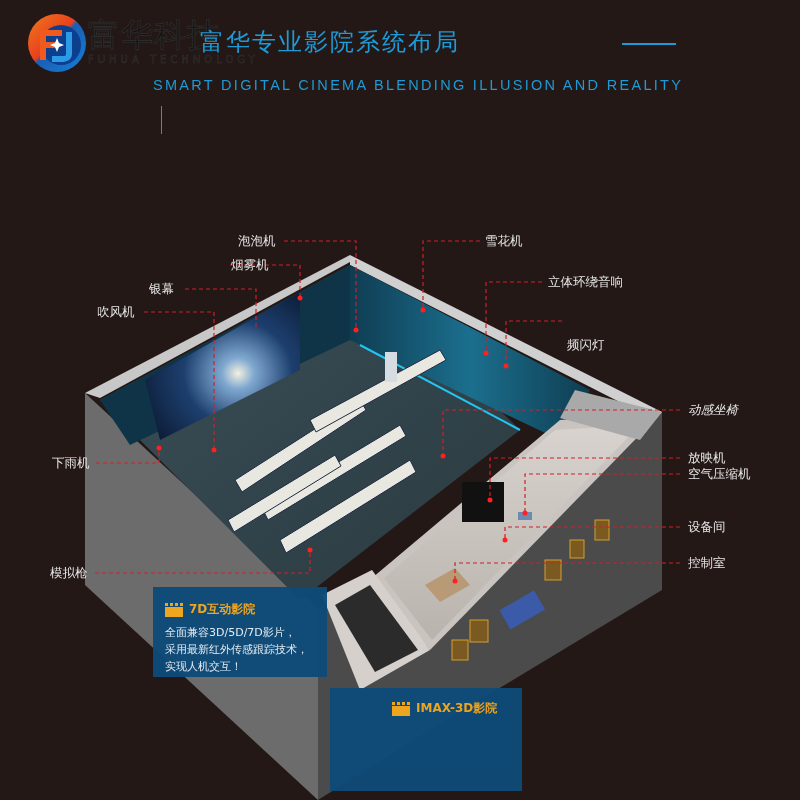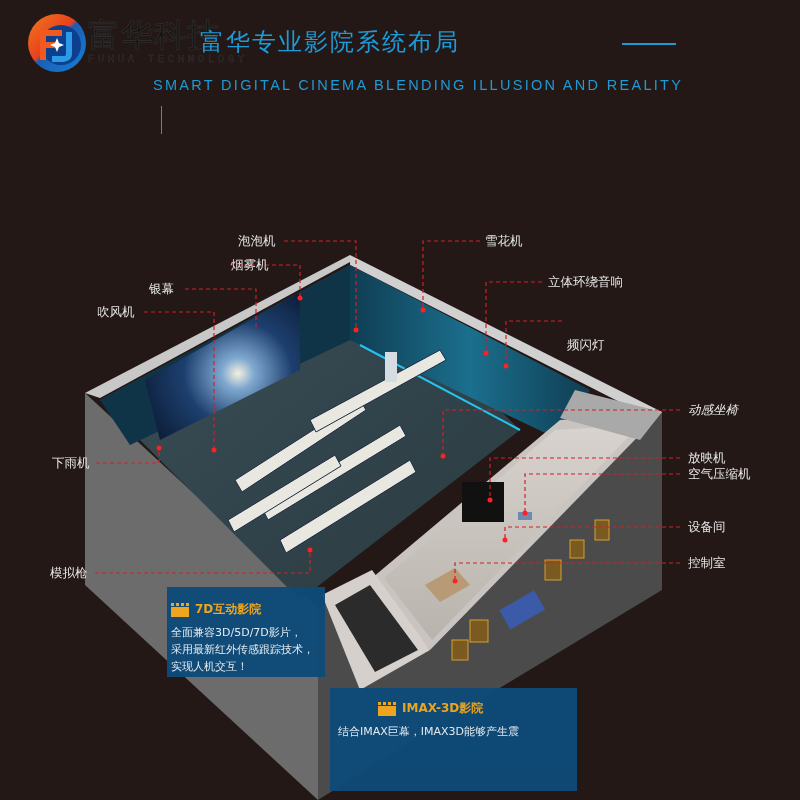--- a/index.html
+++ b/index.html
@@ -8,21 +8,21 @@
     background:#231816;
     font-family:"DejaVu Sans","Liberation Sans",sans-serif;
     color:#e8e8e8;
   }
   .abs { position:absolute; }
   
   .logo-wrap { left:26px; top:12px; width:200px; height:62px; }
   .logo-cn { left:88px; top:14px; font-size:32px; letter-spacing:1px; color:#1a1210;
     -webkit-text-stroke:1px #2b2b2b; font-family:"DejaVu Sans",sans-serif; white-space:nowrap; }
   .logo-en { left:88px; top:54px; font-size:10px; letter-spacing:4px; color:#1c1412;
-    -webkit-text-stroke:0.4px #3a3a3a; white-space:nowrap;font-family:Liberation Mono, monospace; }
+    -webkit-text-stroke:0.4px #3a3a3a; white-space:nowrap; }
   .title-cn { left:200px; top:26px; font-size:24px; color:#1e9ad6; letter-spacing:2px;
     white-space:nowrap; font-weight:normal; }
   .title-line { left:622px; top:43px; width:54px; height:2px; background:#1e9ad6; }
   .subtitle { left:153px; top:77px; font-size:14.5px; color:#1e9ad6; letter-spacing:2.3px;
     white-space:nowrap; font-family:"Liberation Sans",sans-serif; }
   .vline { left:161px; top:106px; width:1px; height:28px; background:#1e9ad6; }
 
   
   .lbl { font-size:12.5px; color:#e6e6e6; white-space:nowrap;text-align:center; }
   svg.overlay { position:absolute; left:0; top:0; }
@@ -184,21 +184,21 @@
 <div class="abs lbl" style="left:50px;top:565px;">模拟枪</div>
 <div class="abs lbl" style="left:485px;top:233px;">雪花机</div>
 <div class="abs lbl" style="left:548px;top:274px;">立体环绕音响</div>
 <div class="abs lbl" style="left:567px;top:313px;margin-top:24px;">频闪灯</div>
 <div class="abs lbl" style="left:688px;top:402px;font-style:italic;">动感坐椅</div>
 <div class="abs lbl" style="left:688px;top:450px;">放映机</div>
 <div class="abs lbl" style="left:688px;top:466px;">空气压缩机</div>
 <div class="abs lbl" style="left:688px;top:519px;">设备间</div>
 <div class="abs lbl" style="left:688px;top:555px;">控制室</div>
 
-<div class="abs infobox" style="left:153px;top:587px;width:158px;height:90px;padding:14px 0 0 4px;margin-left:14px;">
+<div class="abs infobox" style="left:153px;top:587px;width:174px;height:90px;padding:14px 0 0 12px;">
   <div class="hd">
     <span class="clap">
       <svg width="18" height="14" viewBox="0 0 18 14">
           <rect x="0" y="4" width="18" height="10" fill="#f4a81d"></rect>
           <polygon points="0,0 18,0 18,3 0,3" fill="#f4a81d"></polygon>
           <g fill="#0e4a78">
             <rect x="3" y="0" width="2" height="3"></rect>
             <rect x="8" y="0" width="2" height="3"></rect>
             <rect x="13" y="0" width="2" height="3"></rect>
           </g>
@@ -206,31 +206,30 @@
     </span>
     <span>7D互动影院</span>
   </div>
   <div class="body">
     <div>全面兼容3D/5D/7D影片，</div>
     <div>采用最新红外传感跟踪技术，</div>
     <div>实现人机交互！</div>
   </div>
 </div>
 
-<div class="abs infobox" style="left:330px;top:688px;width:247px;height:103px;padding:12px 0 0 8px;">
+<div class="abs infobox" style="left:330px;top:688px;width:192px;height:103px;padding:12px 0 0 22px;">
   <div class="hd" style="margin-left:40px;">
     <span class="clap">
       <svg width="18" height="14" viewBox="0 0 18 14">
           <rect x="0" y="4" width="18" height="10" fill="#f4a81d"></rect>
           <polygon points="0,0 18,0 18,3 0,3" fill="#f4a81d"></polygon>
           <g fill="#0e4a78">
             <rect x="3" y="0" width="2" height="3"></rect>
             <rect x="8" y="0" width="2" height="3"></rect>
             <rect x="13" y="0" width="2" height="3"></rect>
           </g>
         </svg>
     </span>
     <span>IMAX-3D影院</span>
   </div>
   <div class="body">
-    <div>结合IMAX巨幕，IMAX3D能够产生震</div>
   </div>
 </div>
 
 </body></html>

